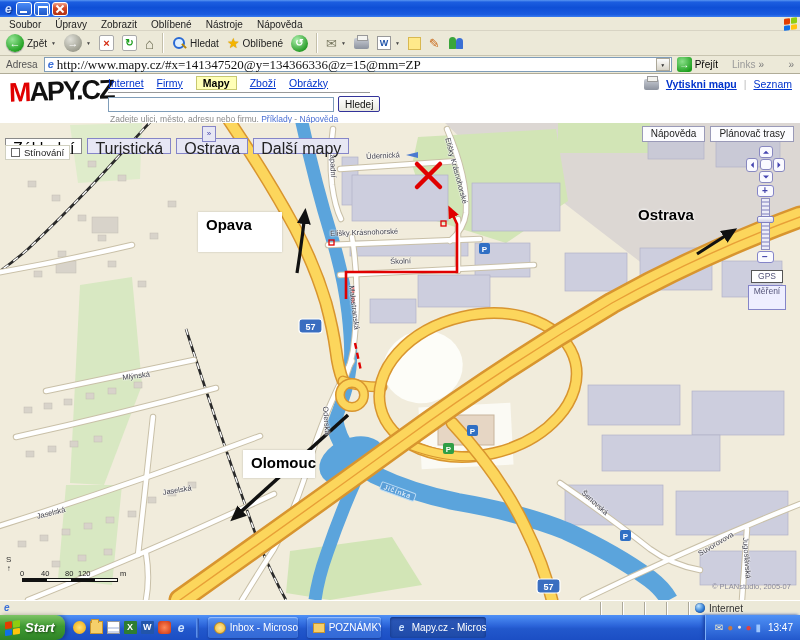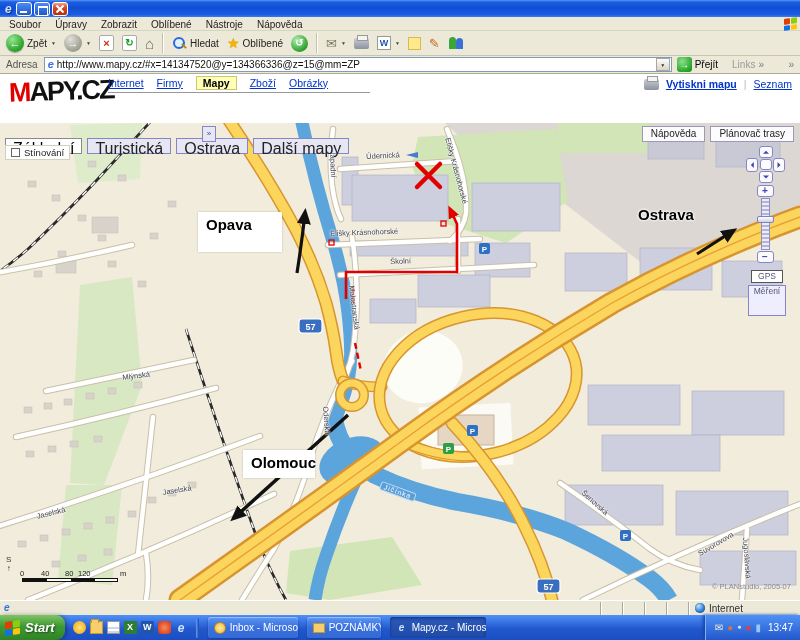--- a/index.html
+++ b/index.html
@@ -52,21 +52,21 @@
 .msn-ic{position:relative;width:16px;height:14px}
 .msn-ic:before{content:"";position:absolute;left:1px;top:1px;width:7px;height:12px;background:#3aa53a;border-radius:4px 4px 1px 1px}
 .msn-ic:after{content:"";position:absolute;left:8px;top:2px;width:7px;height:11px;background:#3a6fd4;border-radius:4px 4px 1px 1px}
 .tsep{width:2px;height:20px;border-left:1px solid #c4c0aa;border-right:1px solid #fff;margin:0 3px}
 
 
 .addressbar{height:18px;background:#ece9d8;display:flex;align-items:center;font-size:10px;border-bottom:1px solid #b0ac98;padding:0 3px}
 .addr-label{color:#555;padding:0 6px 0 3px}
 .addr-box{width:628px;height:15px;background:#fff;border:1px solid #7f9db9;display:flex;align-items:center;padding:0 1px 0 3px;gap:3px}
 .addr-ie{color:#3a6fd8;font-weight:bold;font-style:italic;font-size:11px;line-height:1}
-.addr-url{flex:1;border:0;outline:0;font-family:Liberation Sans, sans-serif;font-size:10px;color:#111;background:transparent}
+.addr-url{flex:1;border:0;outline:0;font-family:Liberation Serif, serif;font-size:13px;color:#111;background:transparent}
 .addr-drop{width:14px;height:13px;background:linear-gradient(#fdfdfd,#d8d4c8);border:1px solid #aca899;display:grid;place-items:center;font-size:5px;color:#333}
 .go-wrap{display:flex;align-items:center;gap:3px;margin-left:5px}
 .go-ic{width:15px;height:15px;border-radius:3px;background:radial-gradient(circle at 35% 30%,#8ae08a,#1d9e1d 80%);color:#fff;display:grid;place-items:center;font-size:10px;font-weight:bold}
 .links-wrap{display:flex;align-items:center;gap:3px;margin-left:14px;color:#999}
 .chev{color:#777;font-size:10px}
 .far-chev{margin-left:auto;margin-right:3px}
 
 
 .site{position:absolute;left:0;top:74px;width:800px;height:49px;background:#fff;font-size:10.5px}
 .logo{position:absolute;left:9px;top:4px;font-size:27px;font-weight:bold;letter-spacing:-2px;color:#111;transform:rotate(-2deg);line-height:1}
@@ -112,21 +112,21 @@
 .pan .up{left:13px;top:0;width:14px;height:12px}.pan .up i{border-bottom-color:#4444b0;transform:translate(-50%,-70%)}
 .pan .dn{left:13px;top:25px;width:14px;height:12px}.pan .dn i{border-top-color:#4444b0;transform:translate(-50%,-25%)}
 .pan .lf{left:0;top:12px;width:12px;height:14px}.pan .lf i{border-right-color:#4444b0;transform:translate(-70%,-50%)}
 .pan .rt{left:27px;top:12px;width:12px;height:14px}.pan .rt i{border-left-color:#4444b0;transform:translate(-25%,-50%)}
 .pan .ct{left:14px;top:13px;width:12px;height:11px}
 .zoomctl{position:absolute;left:755px;top:62px;width:20px}
 .zbtn{width:17px;height:12px;background:#fafaff;border:1px solid #8585c8;border-radius:3px;color:#4444aa;font-size:10px;font-weight:bold;text-align:center;line-height:9px;margin:0 auto}
 .ztrack{position:relative;margin:1px auto;width:9px;height:52px;border:1px solid #9090c0;background:repeating-linear-gradient(180deg,#ececf8 0 2px,#b4b4da 2px 4px)}
 .zhandle{position:absolute;left:-5px;top:17px;width:17px;height:7px;background:linear-gradient(#fff,#d0d0e8);border:1px solid #8080c0;border-radius:2px}
 .gpsbtn{position:absolute;left:751px;top:147px;width:32px;height:13px;background:#fff;border:1px solid #555;font-size:8.5px;color:#55557a;text-align:center;line-height:11px}
-.measbtn{position:absolute;left:748px;top:162px;width:38px;height:31px;background:#eef;border:1px solid #8585c8;font-size:8.5px;color:#55557a;text-align:center;line-height:11px}
+.measbtn{position:absolute;left:748px;top:162px;width:38px;height:25px;background:#eef;border:1px solid #8585c8;font-size:8.5px;color:#55557a;text-align:center;line-height:11px}
 
 .north{position:absolute;left:6px;top:433px;font-size:8px;color:#333;text-align:center;line-height:1.1}
 .scalebar{position:absolute;left:22px;top:446px;width:110px;height:16px;font-size:7.5px;color:#222}
 .scalebar span{position:absolute;top:0}
 .sbar{position:absolute;left:0;top:9px;width:96px;height:4px;border:1px solid #111;background:repeating-linear-gradient(90deg,#111 0 24px,#f8f8f0 24px 48px)}
 .copyright{position:absolute;left:712px;top:459px;font-size:7.5px;color:#8a8a9c}
 
 
 .statusbar{position:absolute;left:0;top:600px;width:800px;height:15px;background:#ece9d8;border-top:1px solid #fff;display:flex;align-items:center;font-size:10px;color:#333}
 .sb-main{flex:1;display:flex;align-items:center;gap:4px;padding-left:4px}
@@ -267,20 +267,30 @@
   <div class="site">
     <div class="logo">MAPY.CZ</div>
     <div class="nav">
 
     <span class="nav-link">Internet</span>
         <span class="nav-link">Firmy</span>
         <span class="nav-link active">Mapy</span>
         <span class="nav-link">Zboží</span>
         <span class="nav-link">Obrázky</span>
       </div>
+    <div class="search-row">
+      <input class="search-input" value="" style="">
+      <button class="hledej">Hledej</button>
+    </div>
+    <div class="hint">
+      <span>Zadejte ulici, město, adresu nebo firmu.</span>
+      <a>Příklady</a>
+      <span>-</span>
+      <a>Nápověda</a>
+    </div>
     <div class="hdr-r1">
       <span class="print-ic"></span>
       <a class="plink">Vytiskni mapu</a>
       <span class="vsep">|</span>
       <a class="slink">Seznam</a>
     </div>
   </div>
 
   <div class="map">
     <svg width="800" height="477" viewBox="0 0 800 477">

